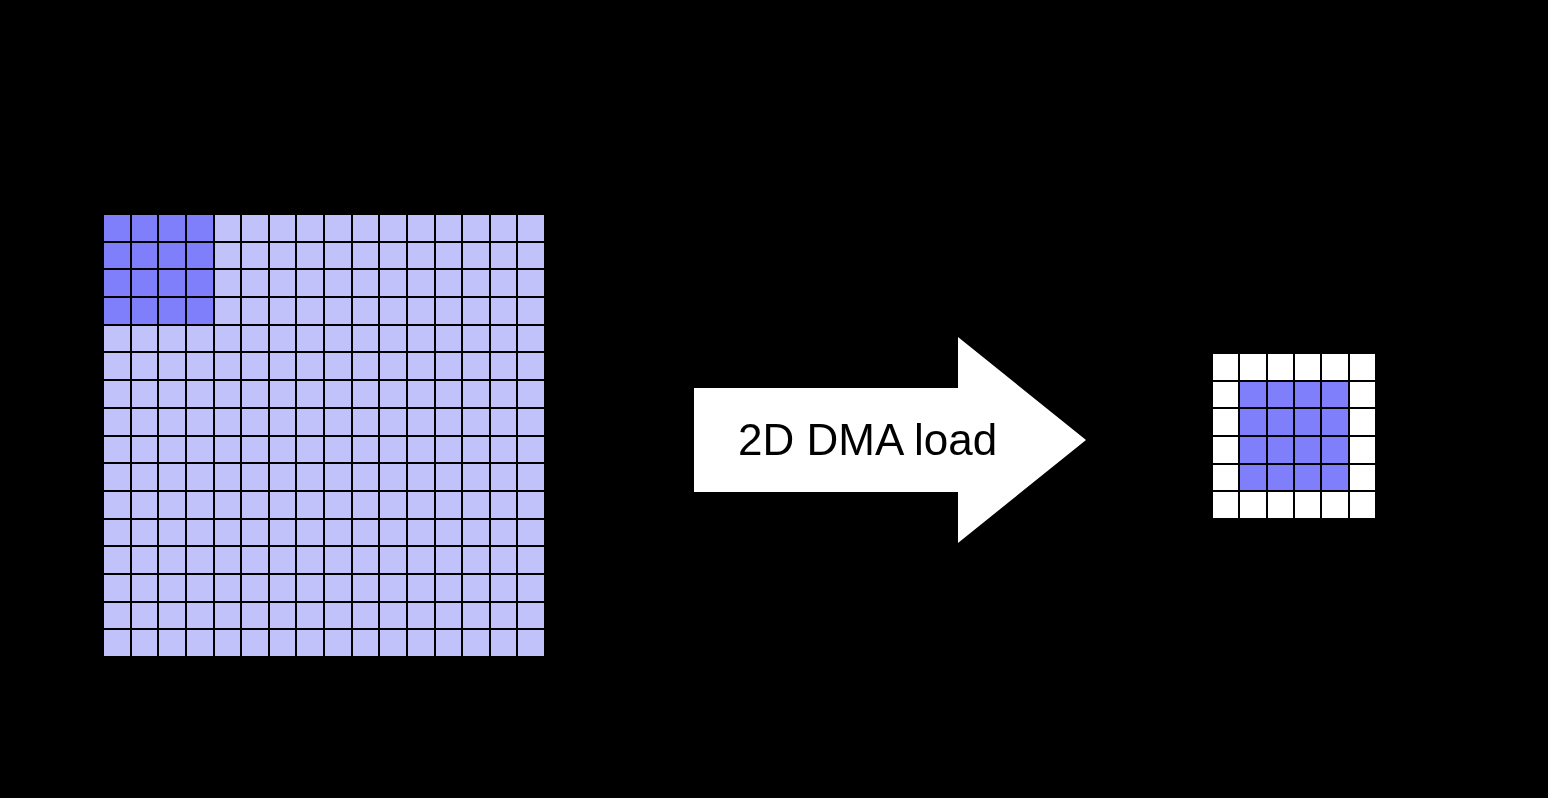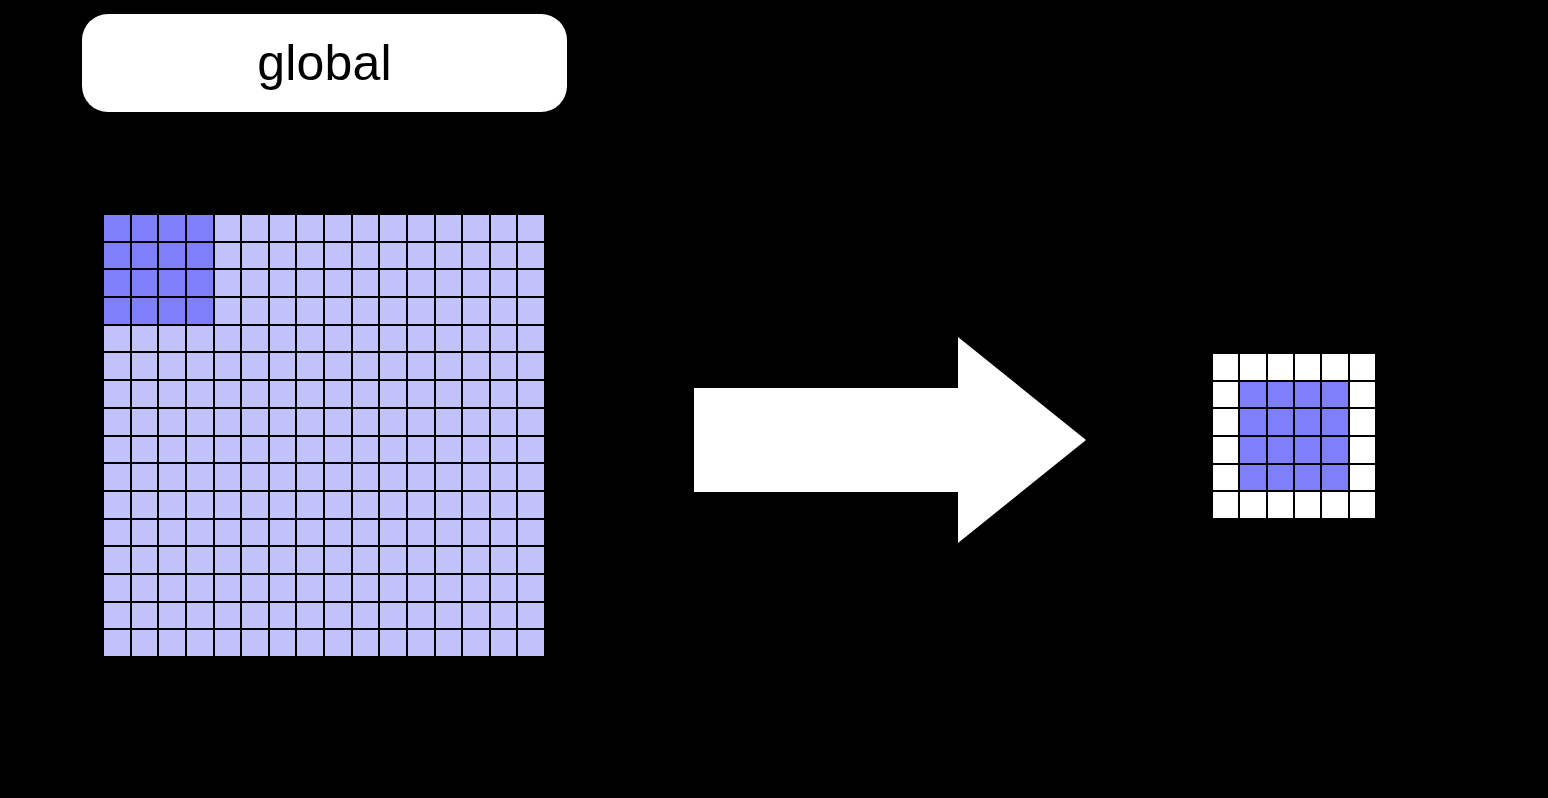--- a/index.html
+++ b/index.html
@@ -104,23 +104,20 @@
     line-height: 1;
     white-space: nowrap;
     pointer-events: none;
   }
 </style>
 </head>
 <body>
 
 <div id="canvas" style="background: rgb(0, 0, 0);">
 
-  <div class="pill" id="pill-global">
-    <span>global</span>
-  </div>
 
 
   <div class="grid" id="grid-global">
       <div class="cell" style="background: rgb(127, 127, 251);"></div>
       <div class="cell" style="background: rgb(127, 127, 251);"></div>
       <div class="cell" style="background: rgb(127, 127, 251);"></div>
       <div class="cell" style="background: rgb(127, 127, 251);"></div>
       <div class="cell" style="background: rgb(194, 194, 251);"></div>
       <div class="cell" style="background: rgb(194, 194, 251);"></div>
       <div class="cell" style="background: rgb(194, 194, 251);"></div>
@@ -373,20 +370,23 @@
       <div class="cell" style="background: rgb(194, 194, 251);"></div>
       <div class="cell" style="background: rgb(194, 194, 251);"></div>
       <div class="cell" style="background: rgb(194, 194, 251);"></div>
     </div>
 
   <div id="arrow-wrap">
     <svg viewBox="0 0 400 220" xmlns="http://www.w3.org/2000/svg">
       <polygon id="arrow-shape" points="4,58 268,58 268,7 396,110 268,213 268,162 4,162" fill="#ffffff"></polygon>
     </svg>
   </div>
+  <div id="arrow-label">
+    <span>2D DMA load</span>
+  </div>
 
   <div class="grid" id="grid-scope">
       <div class="cell" style="background: rgb(255, 255, 255);"></div>
       <div class="cell" style="background: rgb(255, 255, 255);"></div>
       <div class="cell" style="background: rgb(255, 255, 255);"></div>
       <div class="cell" style="background: rgb(255, 255, 255);"></div>
       <div class="cell" style="background: rgb(255, 255, 255);"></div>
       <div class="cell" style="background: rgb(255, 255, 255);"></div>
       <div class="cell" style="background: rgb(255, 255, 255);"></div>
       <div class="cell" style="background: rgb(127, 127, 251);"></div>

